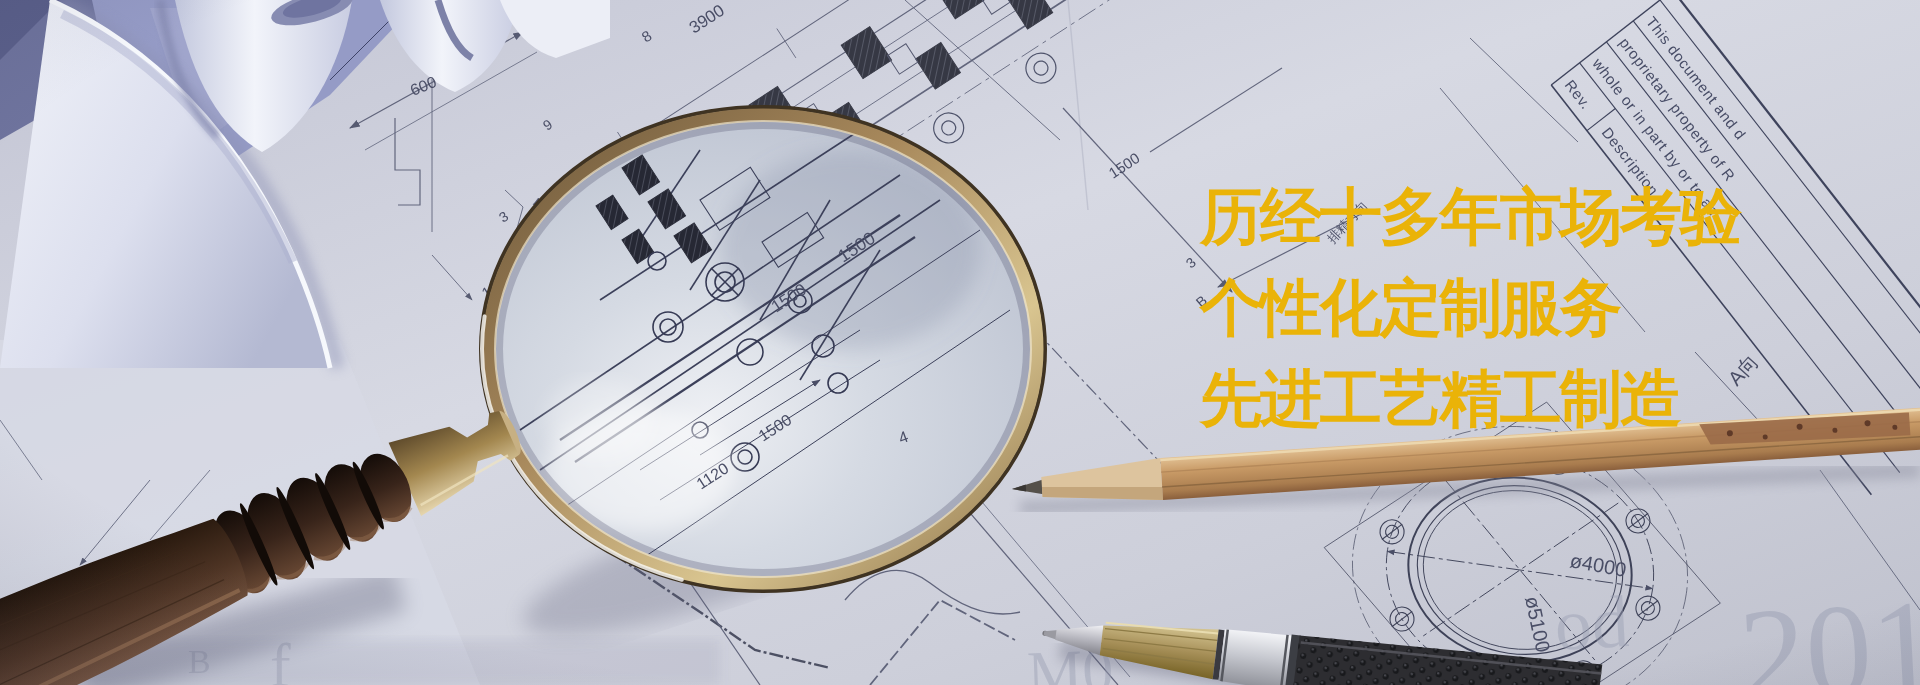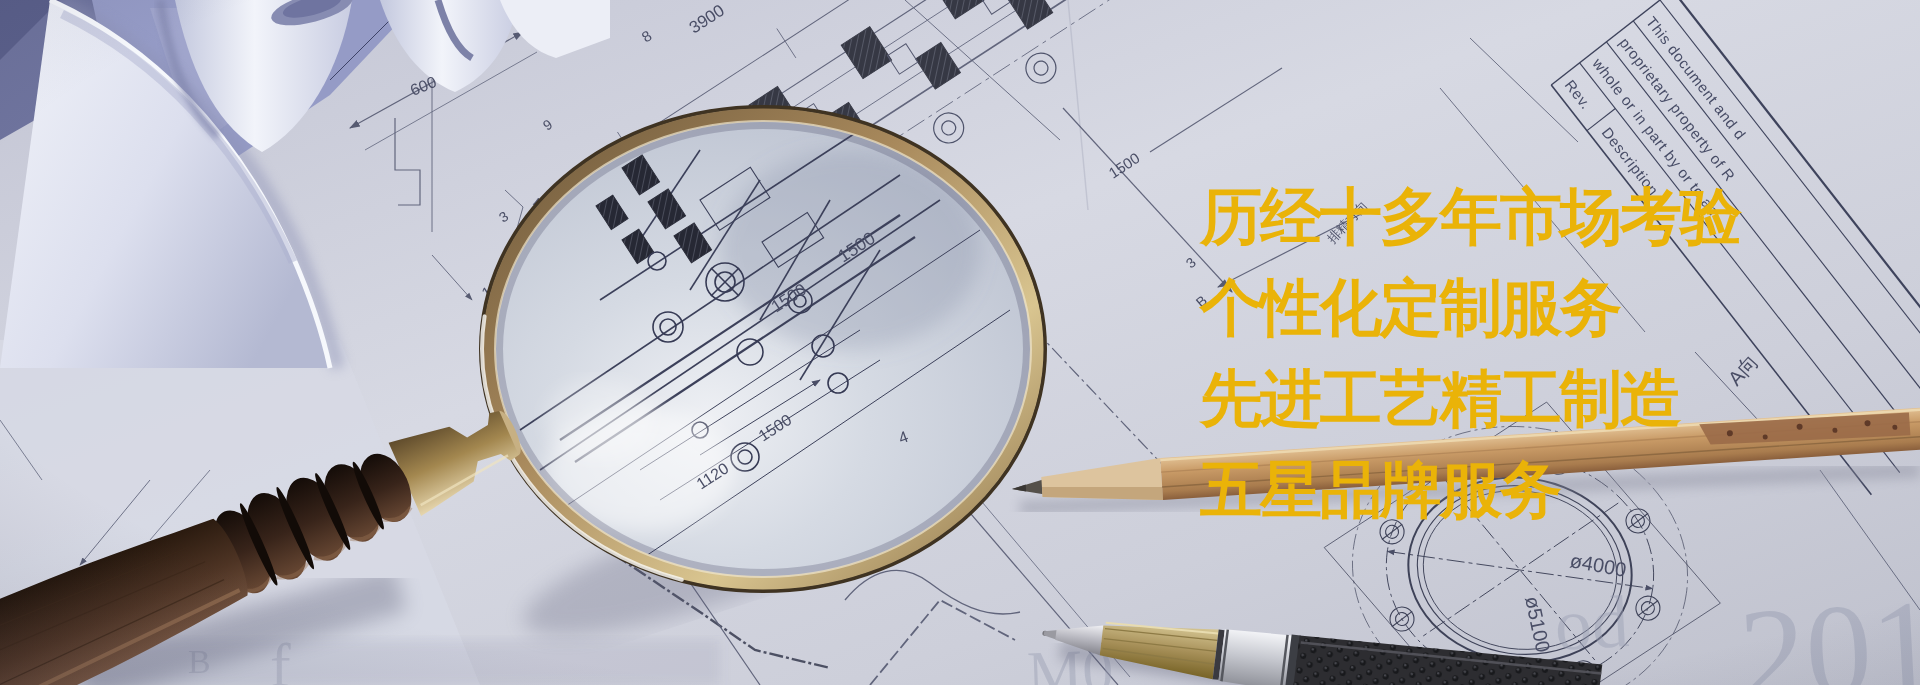--- a/index.html
+++ b/index.html
@@ -463,16 +463,15 @@
     <line x1="258" y1="-22" x2="560" y2="-28" stroke="#5a5a62" stroke-width="2.5" opacity="0.8"></line>
   </g>
 
   <rect width="1920" height="685" fill="url(#vignGrad)"></rect>
 </svg>
 
 <div class="slogan">
   <span class="line">历经十多年市场考验</span>
   <span class="line">个性化定制服务</span>
   <span class="line">先进工艺精工制造</span>
-  <span class="line">五星品牌服务</span>
 </div>
 
 </div>
 
 </body></html>

